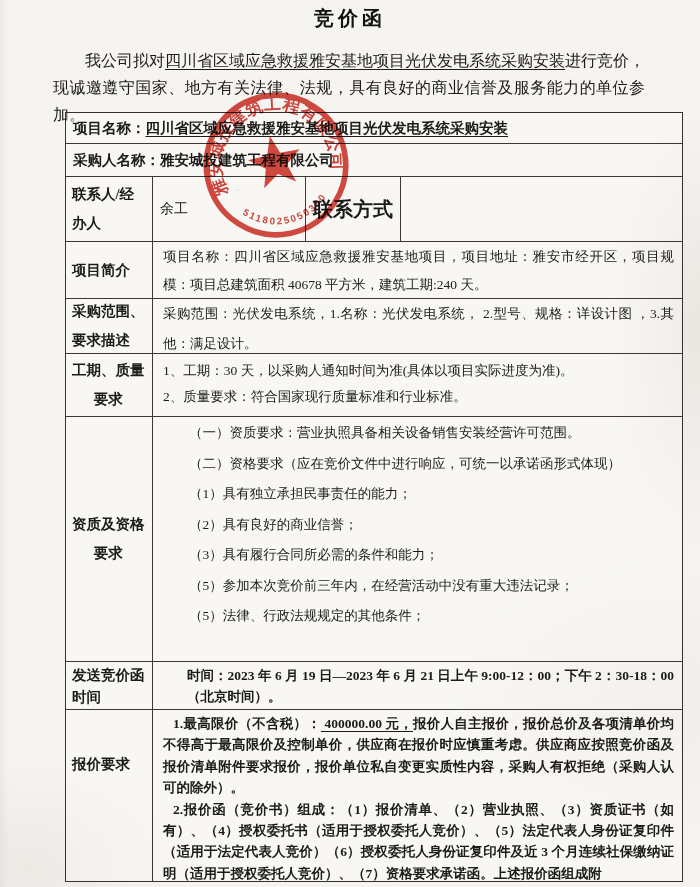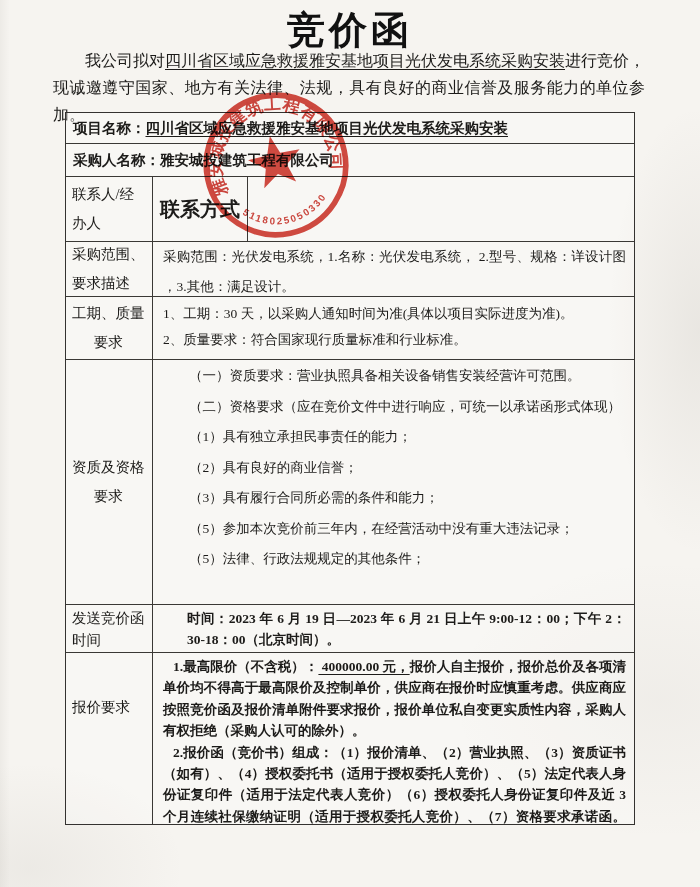--- a/index.html
+++ b/index.html
@@ -9,42 +9,42 @@
     background:
       radial-gradient(130px 320px at 699px 330px, rgba(120,112,100,.10), transparent 70%),
       radial-gradient(220px 150px at 30px 868px, rgba(120,112,100,.08), transparent 70%),
       radial-gradient(300px 200px at 660px 700px, rgba(120,112,100,.05), transparent 70%),
       linear-gradient(90deg, rgba(90,85,75,.06), transparent 1.4%),
       linear-gradient(#f6f4f0,#f6f4f0);
   }
   .page{position:absolute;inset:0;}
   .title{
     position:absolute;top:5px;left:0;width:100%;margin:0;
-    text-align:center;font-size:38px;font-weight:bold;letter-spacing:4px;color:#111;
+    text-align:center;font-size:20px;font-weight:bold;letter-spacing:4px;color:#111;
   }
   .intro{
     position:absolute;left:53px;top:47px;width:592px;margin:0;
     font-size:16px;line-height:27px;text-align:justify;text-indent:32px;
   }
   .u{text-decoration:underline;text-underline-offset:3px;text-decoration-thickness:1px;}
   
   .bidtable{
-    position:absolute;left:65px;top:112px;width:570px;box-sizing:border-box;
+    position:absolute;left:65px;top:112px;width:618px;box-sizing:border-box;
     border:1.6px solid #343230;display:flex;flex-direction:column;background:rgba(255,255,255,.25);
   }
   .tr{display:flex;border-top:1.5px solid #3a3835;box-sizing:border-box;}
   .tr:first-child{border-top:none;}
   .r1{height:30px;} .r2{height:33px;} .r3{height:65px;} .r4{height:57px;}
   .r5{height:55px;} .r6{height:63px;} .r7{height:245px;} .r8{height:48px;gap:24px;} .r9{height:172px;}
   .td{box-sizing:border-box;}
   .fullcell{flex:1;display:flex;align-items:center;padding:2px 6px 2px 7px;
     font-size:14.5px;font-weight:bold;white-space:nowrap;overflow:hidden;}
   .lblcell{flex:0 0 87px;width:87px;border-right:1.5px solid #3a3835;
     display:flex;align-items:center;padding:3px 6px 3px 6px;
-    font-weight:normal;font-size:14.5px;line-height:29px;white-space:pre-line;}
+    font-weight:bold;font-size:14.5px;line-height:29px;white-space:pre-line;}
   .lblcell.top{align-items:flex-start;padding-top:40px;}
   .lblcell .ctr{text-align:center;white-space:pre-line;}
   .r8 .lblcell{line-height:22px;}
   .val{box-sizing:border-box;display:flex;align-items:center;
     font-size:14px;padding:2px 4px 2px 7px;}
   .v-person{flex:0 0 153px;width:153px;border-right:1.5px solid #3a3835;}
   .v-methodlbl{flex:0 0 95px;width:95px;border-right:1.5px solid #3a3835;font-weight:bold;font-size:20px;}
   .v-phone{flex:1;letter-spacing:.5px;}
   .content{flex:1;box-sizing:border-box;padding:2px 8px 2px 10px;
     font-size:13.5px;line-height:28px;text-align:justify;overflow:hidden;}
@@ -85,23 +85,30 @@
     <div class="tr r2">
       <div class="td fullcell">
           <span>采购人名称：</span>
           <span>雅安城投建筑工程有限公司</span>
         </div>
     </div>
 
     <div class="tr r3">
       <div class="td lblcell">联系人/经
 办人</div>
+      <div class="td val v-person">余工</div>
       <div class="td val v-methodlbl">联系方式</div>
     </div>
 
+    <div class="tr r4">
+      <div class="td lblcell">项目简介</div>
+      <div class="td content">
+          <p>项目名称：四川省区域应急救援雅安基地项目，项目地址：雅安市经开区，项目规模：项目总建筑面积 40678 平方米，建筑工期:240 天。</p>
+        </div>
+    </div>
 
     <div class="tr r5">
       <div class="td lblcell">采购范围、
 要求描述</div>
       <div class="td content">
           <p>采购范围：光伏发电系统，1.名称：光伏发电系统， 2.型号、规格：详设计图 ，3.其他：满足设计。</p>
         </div>
     </div>
 
     <div class="tr r6">

